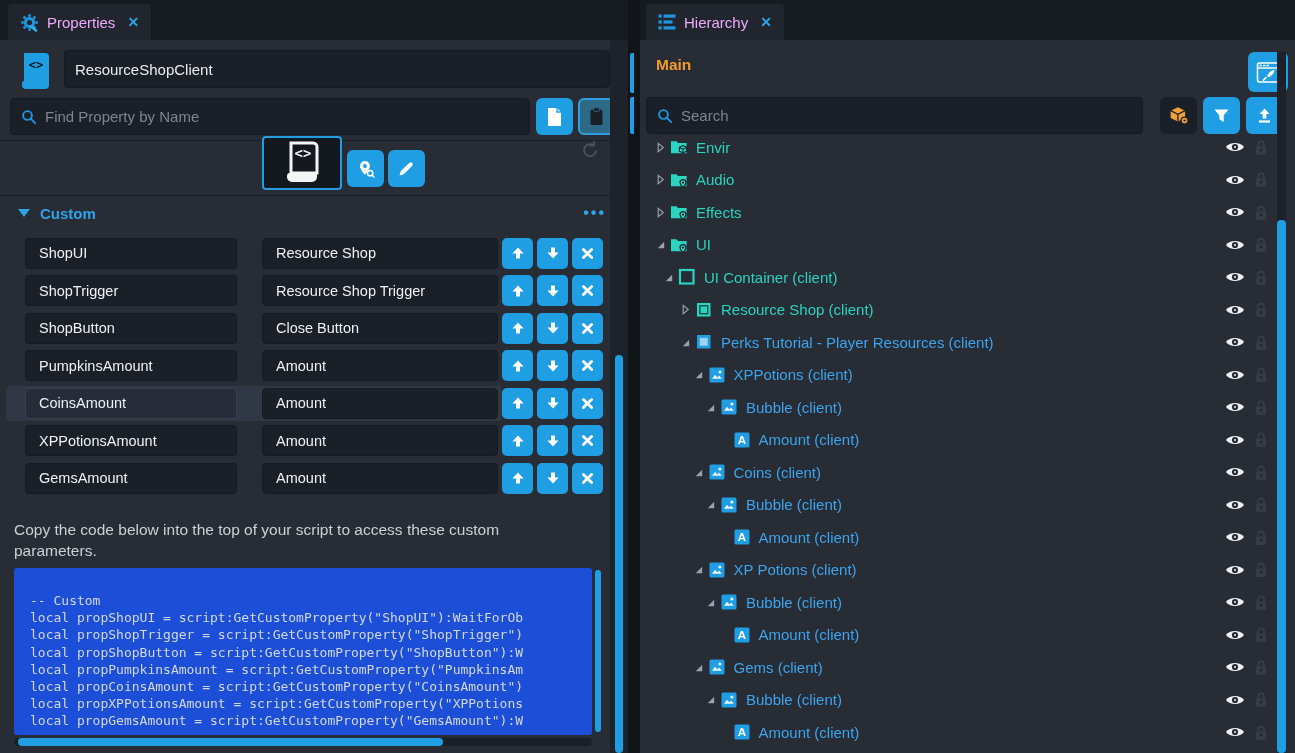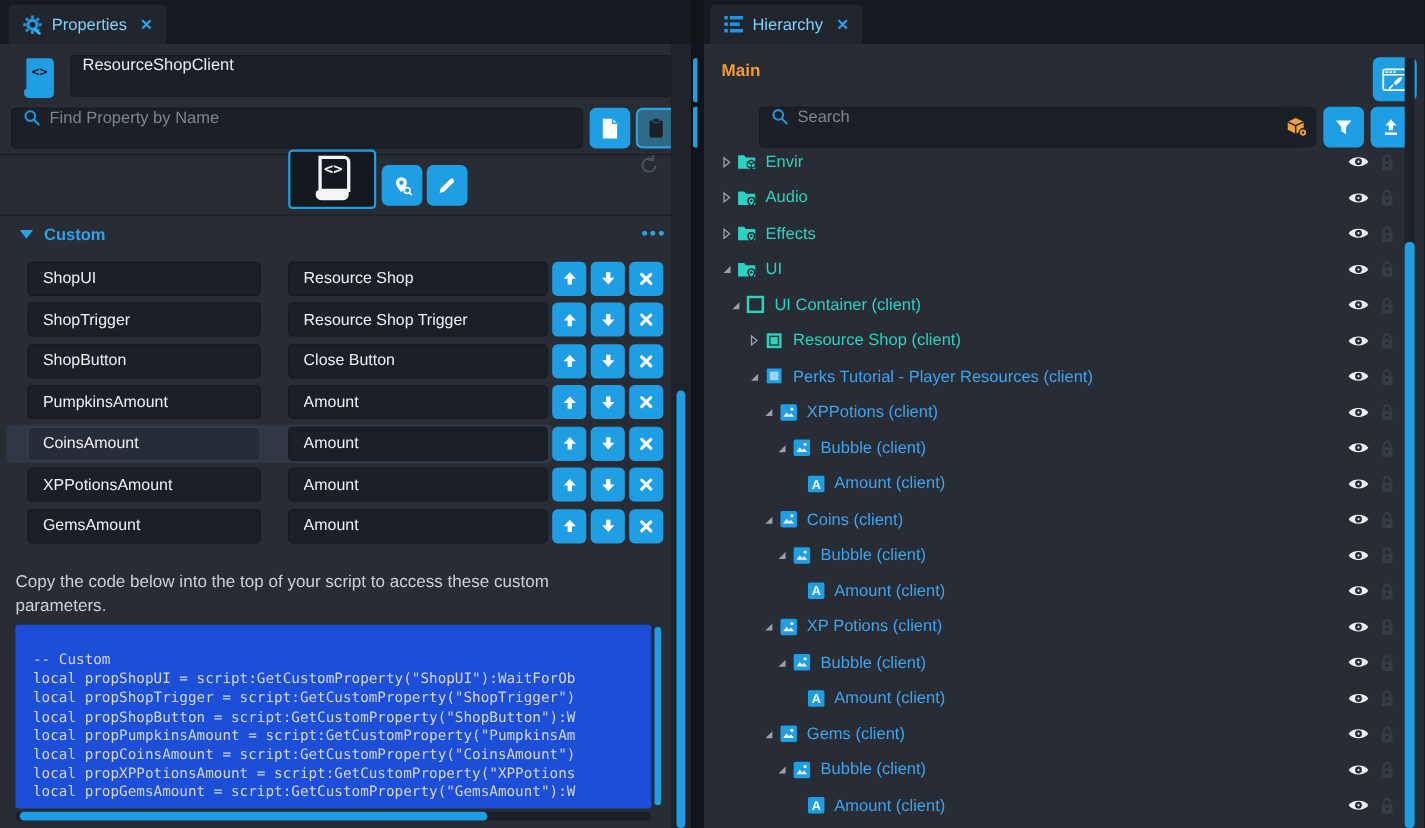--- a/index.html
+++ b/index.html
@@ -10,28 +10,28 @@
     font-family:"Liberation Sans", sans-serif;
     overflow:hidden;
     color:#e9ecee;
   }
   .panel { position:absolute; top:0; height:753px; }
   .tabbar { position:absolute; left:0; right:0; top:0; height:40px; background:#161a21; }
   .tab {
     position:absolute; top:4px; height:36px; display:flex; align-items:center;
     background:#20252e; border-radius:4px 4px 0 0; padding:0 12px; gap:8px;
   }
-  .tab-label { color:#7dd3fc; font-size:15px; }
+  .tab-label { color:#f0abfc; font-size:15px; }
   .tab-close { color:#2fa3e8; font-size:14px; font-weight:bold; margin-left:4px; cursor:default; }
   .content { position:absolute; left:0; right:0; top:40px; bottom:0; background:#272c35; }
 
   
   #left { left:0; width:628px; }
   .inputbox {
-    position:absolute; display:flex; align-items:flex-start; gap:8px;
+    position:absolute; display:flex; align-items:center; gap:8px;
     background:#1b2028; border:1px solid #161a21; border-radius:4px; padding:0 10px;
   }
   .inputbox input {
     flex:1; background:transparent; border:none; outline:none;
     color:#e9ecee; font-size:15px; font-family:"Liberation Sans",sans-serif; min-width:0;
   }
   .inputbox input::placeholder { color:#7e858e; }
   .sqbtn {
     position:absolute; display:flex; align-items:center; justify-content:center;
     background:#1f9ee4; border-radius:6px; border:none; cursor:pointer;
@@ -419,21 +419,21 @@
               <rect x="3.5" y="3.8" width="2.4" height="1.5"></rect>
               <rect x="7" y="3.8" width="2.4" height="1.5"></rect>
               <rect x="10.5" y="3.8" width="2.4" height="1.5"></rect>
             </g>
           <path d="M13.5 11.5 c2-2.4 5-2.6 5-2.6 s-.2 3-2.6 5 l-3 2.6 -2-2z" fill="#fff"></path>
           <path d="M10 16.5 l-2.6 2.6" stroke="#fff" stroke-width="1.6" stroke-linecap="round"></path>
         </svg>
       </span>
     </button>
 
-    <div class="inputbox" style="left:6px;top:57px;width:497px;height:37px;margin-left:44px;">
+    <div class="inputbox" style="left:6px;top:57px;width:497px;height:37px;">
       <span style="display:flex;">
         <svg width="16" height="16" viewBox="0 0 16 16">
             <circle cx="6.5" cy="6.5" r="4.4" fill="none" stroke="#2196e0" stroke-width="1.9"></circle>
             <path d="M9.9 9.9 L14.2 14.2" stroke="#2196e0" stroke-width="1.9" stroke-linecap="round"></path>
           </svg>
       </span>
       <input placeholder="Search" style="">
     </div>
     <button class="sqbtn" style="left:520px;top:57px;width:37px;height:37px;background:#1b2028;">
       <span style="display:flex;">

